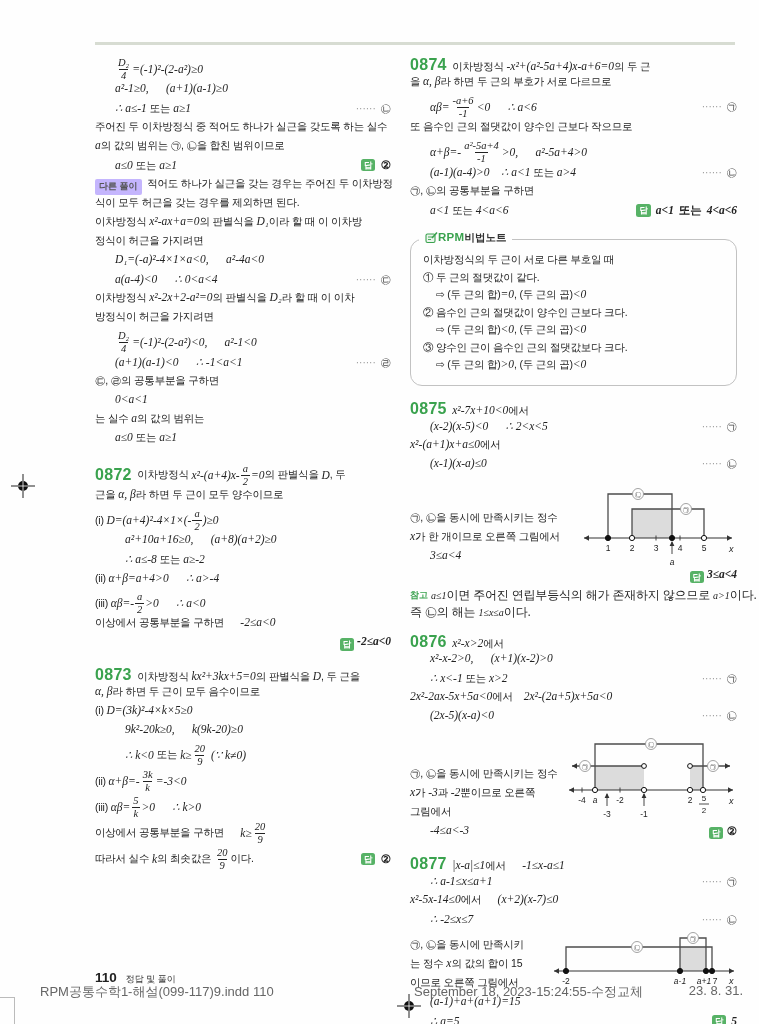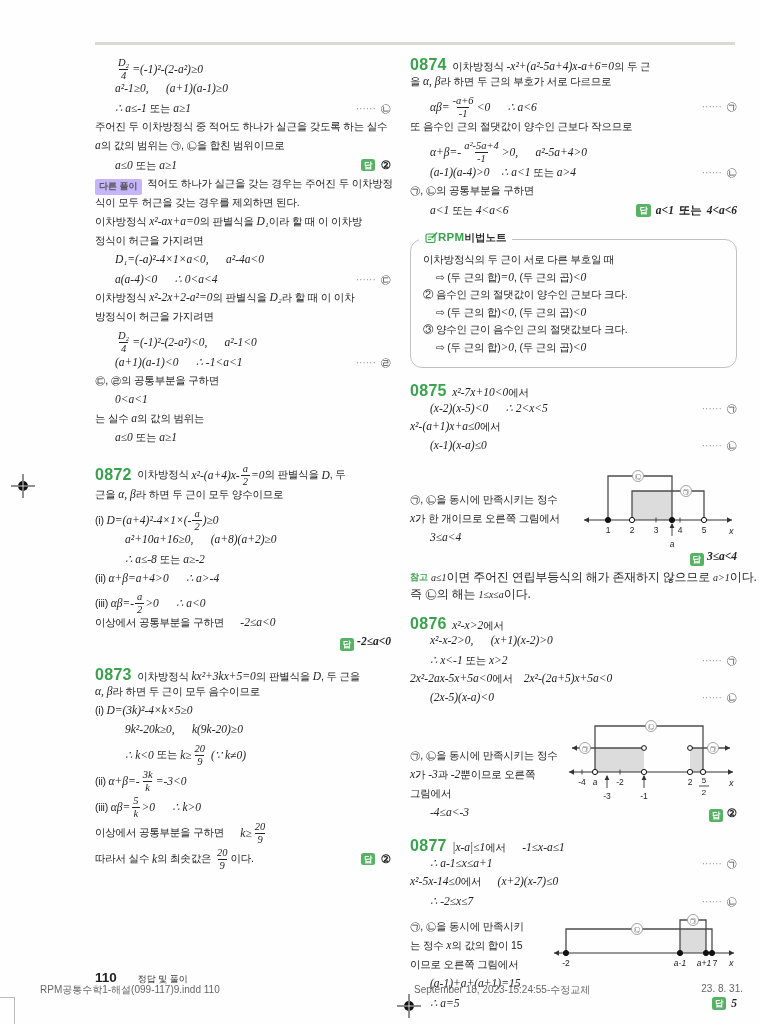--- a/index.html
+++ b/index.html
@@ -43,25 +43,25 @@
   .fl-left{flex:1 1 auto}
   .fl-right{flex:0 0 auto;display:flex;flex-direction:column;align-items:flex-end}
   .notebox{position:relative;border:1.3px solid #c2c2c2;border-radius:12px;
     padding:13px 12px 9px;margin:17px 0 14px}
   .notebox .line{min-height:17.5px}
   .notebox .ind1{padding-left:13px}
   .nb-tab{position:absolute;top:-9px;left:8px;background:#fefefe;padding:0 6px;
     display:flex;align-items:flex-start;gap:0}
   .nb-rpm{color:var(--green,#3aa24e);font-size:11.5px;font-weight:bold;letter-spacing:.3px}
   .nb-title{color:#333;font-size:10.5px;font-weight:bold}
-  .pageno{position:absolute;left:95px;top:970px;display:flex;align-items:baseline;gap:21px}
+  .pageno{position:absolute;left:95px;top:970px;display:flex;align-items:baseline;gap:9px}
   .pageno .n{font-weight:bold;font-size:13.5px}
   .pageno .l{font-size:9px;color:#333}
   .printfoot{position:absolute;top:983px;left:0;width:100%;height:14px;
-    font-size:10px;color:#666}
+    font-size:13px;color:#666}
   .pf-left{position:absolute;left:40px;top:0}
   .pf-center{position:absolute;left:414px;top:0}
   .pf-right{position:absolute;right:16px;top:0}
   .regmark{position:absolute}
   .rm-left{left:10px;top:473px}
   .rm-foot{left:396px;top:993px}
   .cropmark-h{position:absolute;left:0;top:997px;width:14px;height:1px;background:#bbb}
   .cropmark-v{position:absolute;left:14px;top:997px;width:1px;height:27px;background:#bbb}
   svg text{font-family:"Liberation Sans",sans-serif}
 </style>
@@ -308,20 +308,23 @@
           <rect x="1" y="3" width="9" height="8.5" rx="1.5" fill="#eaf5ec" stroke="#3aa24e" stroke-width="1.1"></rect>
           <line x1="3" y1="6" x2="8" y2="6" stroke="#3aa24e" stroke-width="0.9"></line>
           <line x1="3" y1="8.5" x2="6" y2="8.5" stroke="#3aa24e" stroke-width="0.9"></line>
           <line x1="7" y1="7" x2="12" y2="1.5" stroke="#3aa24e" stroke-width="1.6"></line>
         </svg>
         <span class="nb-rpm">RPM</span>
         <span class="nb-title">비법노트</span>
       </div>
       <div class="line">
         <span class="sg-kr">이차방정식의 두 근이 서로 다른 부호일 때</span>
+      </div>
+      <div class="line">
+        <span class="sg-kr">① 두 근의 절댓값이 같다.</span>
       </div>
       <div class="line ind1">
         <span class="sg-kr">⇨ (두 근의 합)</span>
         <span class="sg-m">=0</span>
         <span class="sg-kr">, (두 근의 곱)</span>
         <span class="sg-m">&lt;0</span>
       </div>
       <div class="line">
         <span class="sg-kr">② 음수인 근의 절댓값이 양수인 근보다 크다.</span>
       </div>

